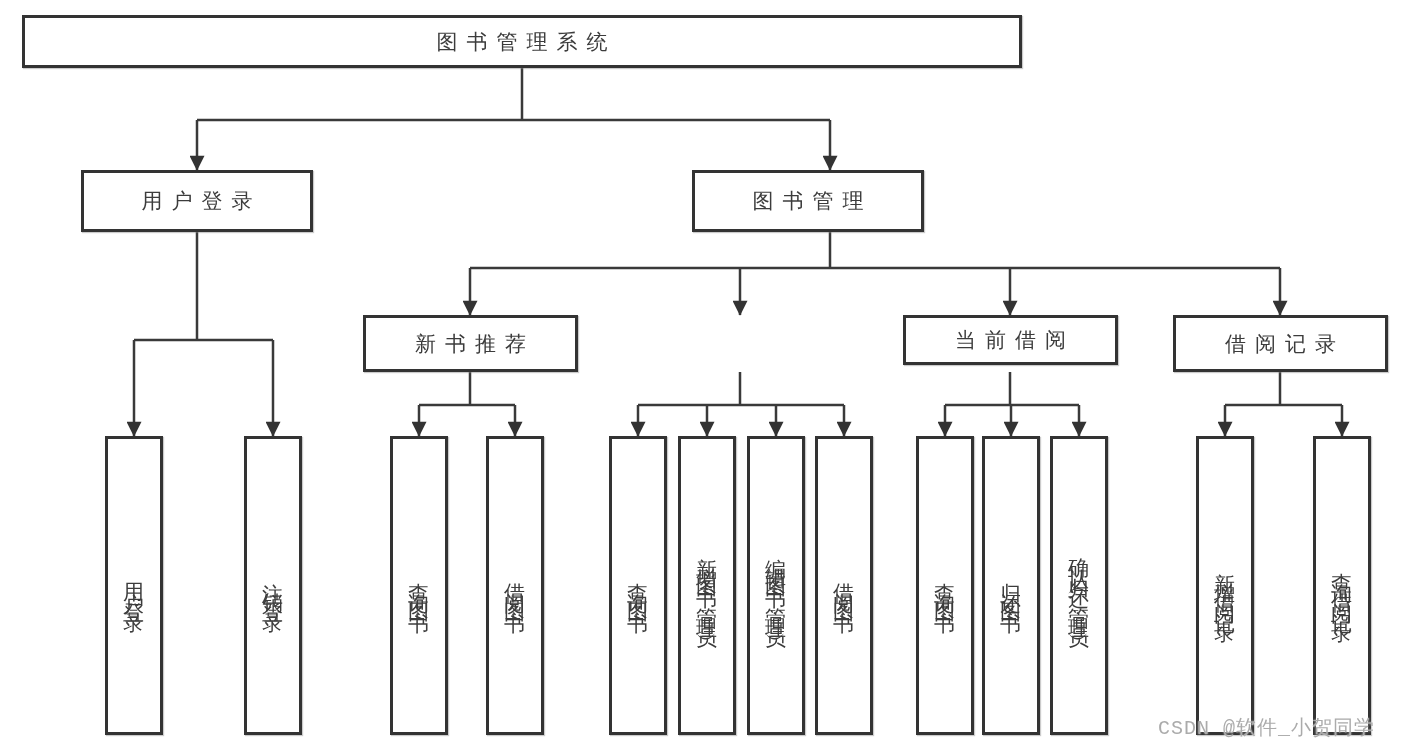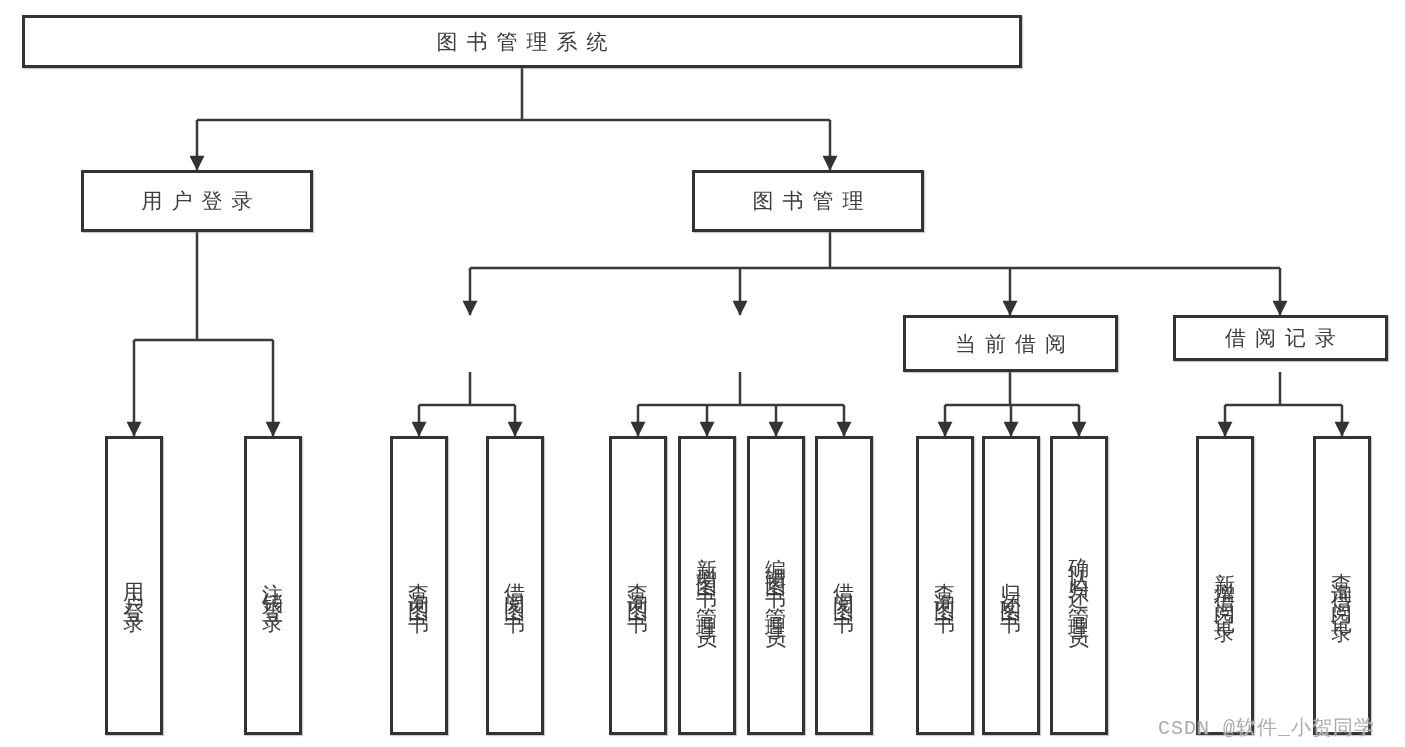--- a/index.html
+++ b/index.html
@@ -107,24 +107,27 @@
     <span>图书管理系统</span>
   </div>
 
   <div class="box h" style="left:81px;top:170px;width:232px;height:62px">
     <span>用户登录</span>
   </div>
   <div class="box h" style="left:692px;top:170px;width:232px;height:62px">
     <span>图书管理</span>
   </div>
 
-  <div class="box h" style="left:903px;top:315px;width:215px;height:57px">
+  <div class="box h" style="left:363px;top:315px;width:215px;height:57px">
+    <span>新书推荐</span>
+  </div>
+  <div class="box h" style="left:903px;top:315px;width:215px;height:50px">
     <span>当前借阅</span>
   </div>
-  <div class="box h" style="left:1173px;top:315px;width:215px;height:46px">
+  <div class="box h" style="left:1173px;top:315px;width:215px;height:57px">
     <span>借阅记录</span>
   </div>
 
   <div class="box v" style="left:105px;top:436px;width:58px;height:299px">
     <span>用户登录</span>
   </div>
   <div class="box v" style="left:244px;top:436px;width:58px;height:299px">
     <span>注销登录</span>
   </div>
 

